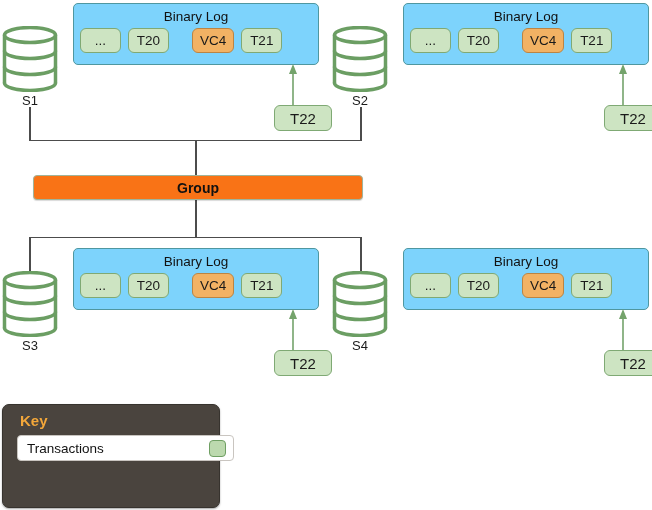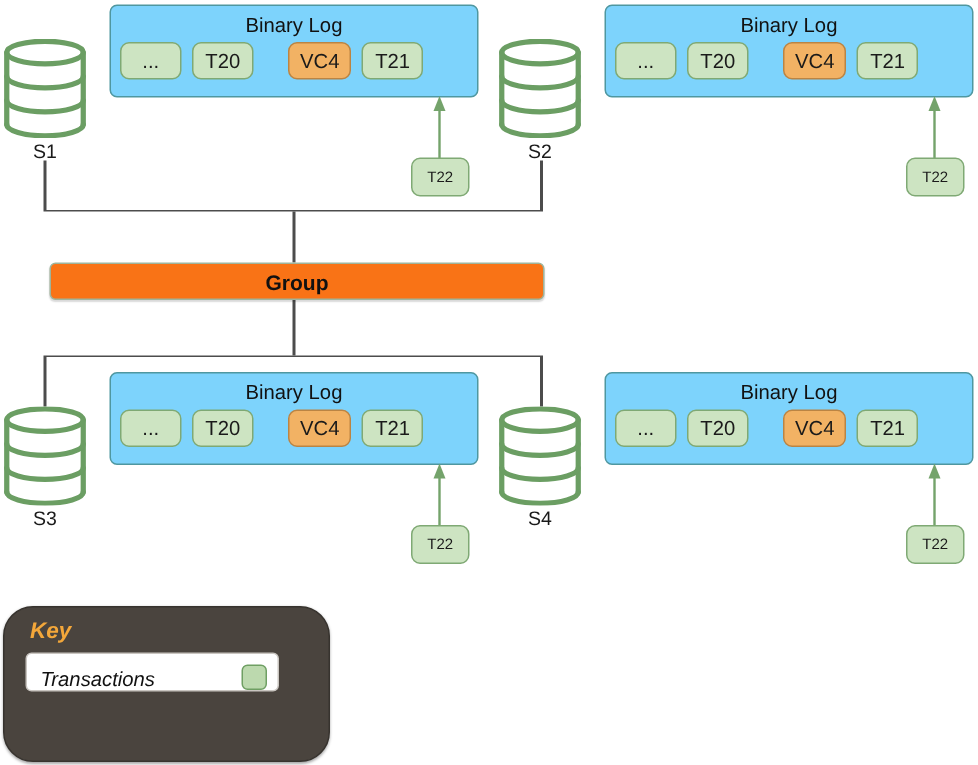--- a/index.html
+++ b/index.html
@@ -32,23 +32,23 @@
   .entry{
     min-width:41px;height:25px;box-sizing:border-box;padding:0 7px;
     display:flex;align-items:center;justify-content:center;
     font-size:13.5px;border-radius:6px;
     background:#cde4c2;border:1.5px solid #7fa974;
   }
   .entry.vc{background:#f2b264;border-color:#bb8443;margin-left:16px;}
 
   
   .t22{
-    position:absolute;left:274px;top:105px;width:39px;height:26px;box-sizing:border-box;
+    position:absolute;left:274px;top:105px;width:58px;height:26px;box-sizing:border-box;
     display:flex;align-items:center;justify-content:center;
-    font-size:10px;border-radius:6px;
+    font-size:15px;border-radius:6px;
     background:#cde4c2;border:1.5px solid #7fa974;
   }
   .up-arrow{position:absolute;left:287px;top:64px;width:12px;height:42px;}
 
   
   .line{position:absolute;background:#4c4c4c;}
   .ln-s1{left:29.25px;top:107px;width:1.5px;height:33px;}
   .ln-s2{left:360.25px;top:107px;width:1.5px;height:33px;}
   .ln-htop{left:29.25px;top:139.5px;width:332.5px;height:1.5px;}
   .ln-vmid1{left:195.25px;top:141px;width:1.5px;height:34px;}
@@ -62,31 +62,30 @@
     position:absolute;left:33px;top:175px;width:330px;height:25px;box-sizing:border-box;
     background:#f97316;border:1px solid #9fb49b;border-radius:4px;
     display:flex;align-items:center;justify-content:center;
     font-size:14px;font-weight:bold;color:#111;
     box-shadow:0 1px 1px rgba(0,0,0,0.15);
   }
 
   
   .key-panel{
     position:absolute;left:2px;top:404px;width:218px;height:104px;box-sizing:border-box;
-    background:#4a443e;border:1px solid #37332e;border-radius:20px;
+    background:#4a443e;border:1px solid #37332e;border-radius:7px;
     box-shadow:0 1px 2px rgba(0,0,0,0.35);
-    font-style:italic;
   }
   .key-title{
     margin:7px 0 0 17px;font-size:15px;font-weight:bold;color:#f3a73a;
   }
   .key-row{
-    position:absolute;left:14px;width:169px;height:26px;box-sizing:border-box;
+    position:absolute;left:14px;width:217px;height:26px;box-sizing:border-box;
     background:#ffffff;border:1px solid #c9c5c0;border-radius:4px;
-    display:flex;align-items:flex-end;justify-content:space-between;
+    display:flex;align-items:center;justify-content:space-between;
     padding:0 7px 0 9px;
   }
   .key-row-1{top:30px;}
   .key-row-2{top:64px;}
   .key-label{font-size:13.5px;color:#111;}
   .swatch{width:17px;height:17px;box-sizing:border-box;border-radius:4px;}
   .swatch-green{background:#bcd9ae;border:1.5px solid #6f9f63;}
   .swatch-orange{background:#f2a95c;border:1.5px solid #bf8038;}
 </style>
 </head>

